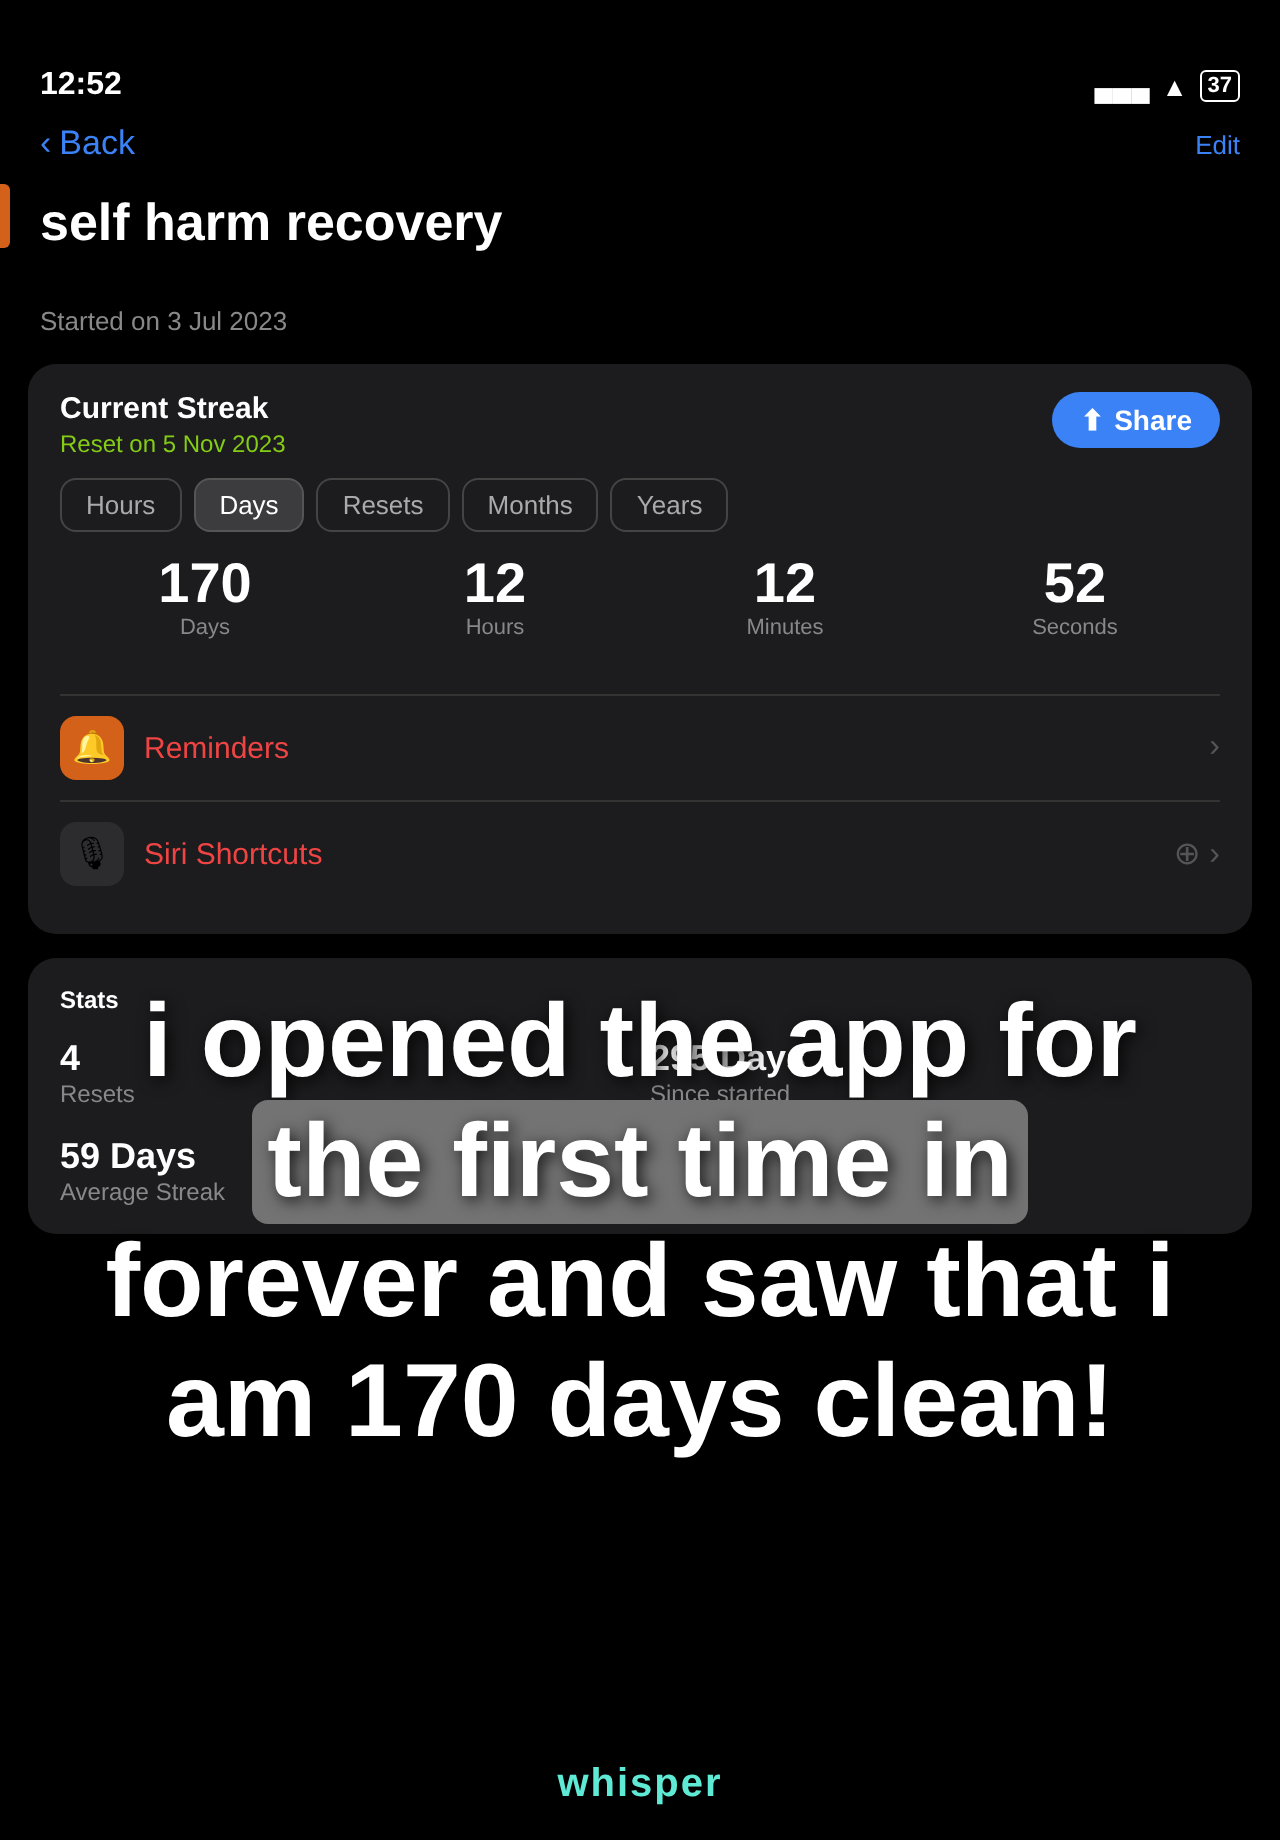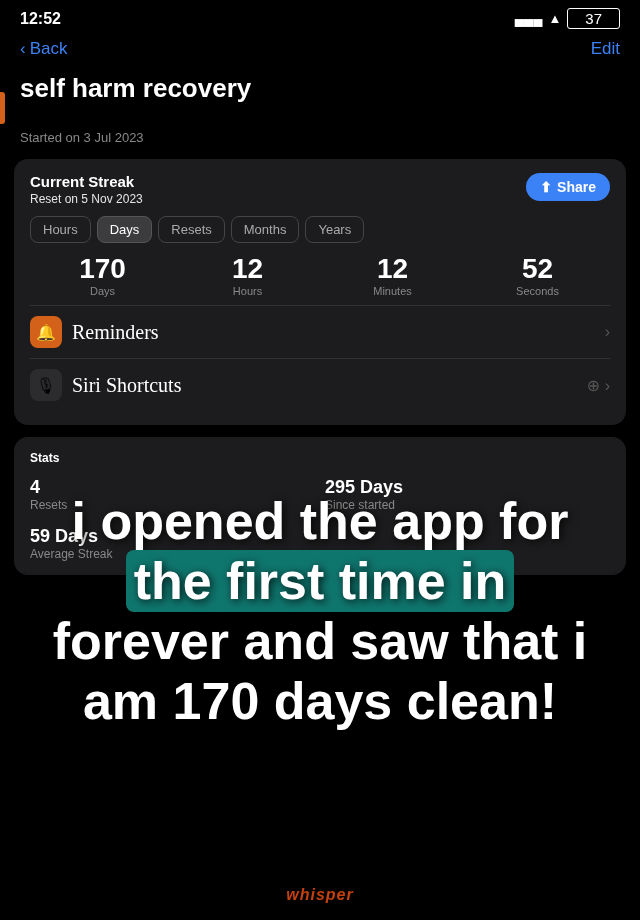--- a/index.html
+++ b/index.html
@@ -14,49 +14,50 @@
 
     
     .status-bar {
       display: flex;
       justify-content: space-between;
       align-items: center;
       padding: 8px 20px 4px 20px;
       color: #fff;
       font-size: 15px;
       font-weight: 600;
+      margin-top: 26px;
     }
     .status-time { font-weight: 700; font-size: 16px; }
     .status-icons { display: flex; align-items: center; gap: 6px; font-size: 13px; }
     .battery-icon {
       border: 1.5px solid #fff;
       border-radius: 3px;
-      padding: 1px 17px;
-      font-size: 15px;
-      font-weight: 400;
+      padding: 1px 3px;
+      font-size: 11px;
+      font-weight: 700;
       position: relative;
     }
 
     
     .nav-bar {
       display: flex;
       justify-content: space-between;
       align-items: center;
       padding: 6px 20px 10px 20px;
     }
     .nav-back {
       color: #3b82f6;
       font-size: 17px;
       display: flex;
       align-items: center;
       gap: 4px;
     }
     .nav-edit {
       color: #3b82f6;
-      font-size: 17px;
+      font-size: 13px;
     }
 
     
     .page-title {
       color: #fff;
       font-size: 26px;
       font-weight: 700;
       padding: 4px 20px 2px 20px;
     }
     .page-subtitle {
@@ -79,21 +80,21 @@
       justify-content: space-between;
       align-items: flex-start;
       margin-bottom: 2px;
     }
     .card-title {
       color: #fff;
       font-size: 15px;
       font-weight: 600;
     }
     .card-subtitle {
-      color: #e5e5e5;
+      color: #84cc16;
       font-size: 12px;
       margin-top: 2px;
     }
     .share-btn {
       background: #3b82f6;
       color: #fff;
       border: none;
       border-radius: 20px;
       padding: 6px 14px;
       font-size: 14px;
@@ -123,21 +124,21 @@
     .tab.active {
       background: #3c3c3e;
       color: #fff;
       border-color: #555;
     }
 
     
     .stats-row {
       display: flex;
       gap: 0;
-      margin-bottom: 8px;
+      margin-bottom: 27px;
     }
     .stat-item {
       flex: 1;
       text-align: center;
     }
     .stat-value {
       color: #fff;
       font-size: 28px;
       font-weight: 700;
       line-height: 1;
@@ -191,23 +192,22 @@
       height: 32px;
       border-radius: 8px;
       display: flex;
       align-items: center;
       justify-content: center;
       font-size: 16px;
     }
     .feature-icon.orange { background: #d4611a; }
     .feature-icon.dark { background: #2c2c2e; }
     .feature-label {
-      color: #ffffff;
-      font-size: 20px;
-      font-family: Liberation Serif, serif;
+      color: #ef4444;
+      font-size: 15px;
     }
     .feature-chevron {
       display: flex;
       align-items: center;
       gap: 6px;
       color: #555;
     }
 
     
     .stats-card {
@@ -242,24 +242,23 @@
     .footer {
       position: absolute;
       bottom: 0;
       left: 0;
       right: 0;
       background: #000;
       padding: 12px 0 16px 0;
       text-align: center;
     }
     .whisper-logo {
-      color: #c2410c;
-      font-size: 16px;
+      color: #5eead4;
+      font-size: 20px;
       font-weight: 700;
-      font-style: italic;
       letter-spacing: 1px;
     }
 
     .left-accent {
       position: absolute;
       left: 0;
       top: 92px;
       width: 5px;
       height: 32px;
       background: #d4611a;
@@ -365,21 +364,21 @@
     <div class="stat-cell">
       <div class="stat-cell-value">59 Days</div>
       <div class="stat-cell-label">Average Streak</div>
     </div>
   </div>
 </div>
 
 <div class="overlay-container">
   <div class="overlay-text">
     <span>i opened the app for<br></span>
-    <span style="background:#0f766e; border-radius:8px; padding:2px 8px;">the first time in</span><br>
+    <span style="background:#737373; border-radius:8px; padding:2px 8px;">the first time in</span><br>
     <span>forever and saw that i<br></span>
     <span>am 170 days clean!</span>
   </div>
 </div>
 
 <div class="footer">
   <div class="whisper-logo">whisper</div>
 </div>
 
 </body></html>

